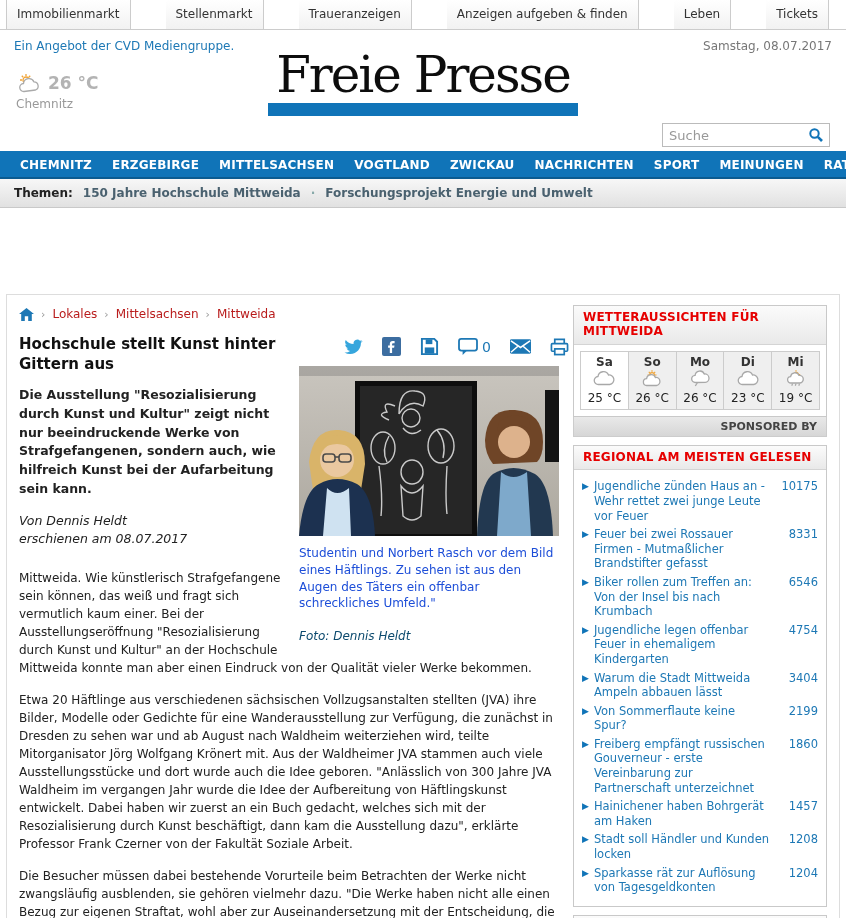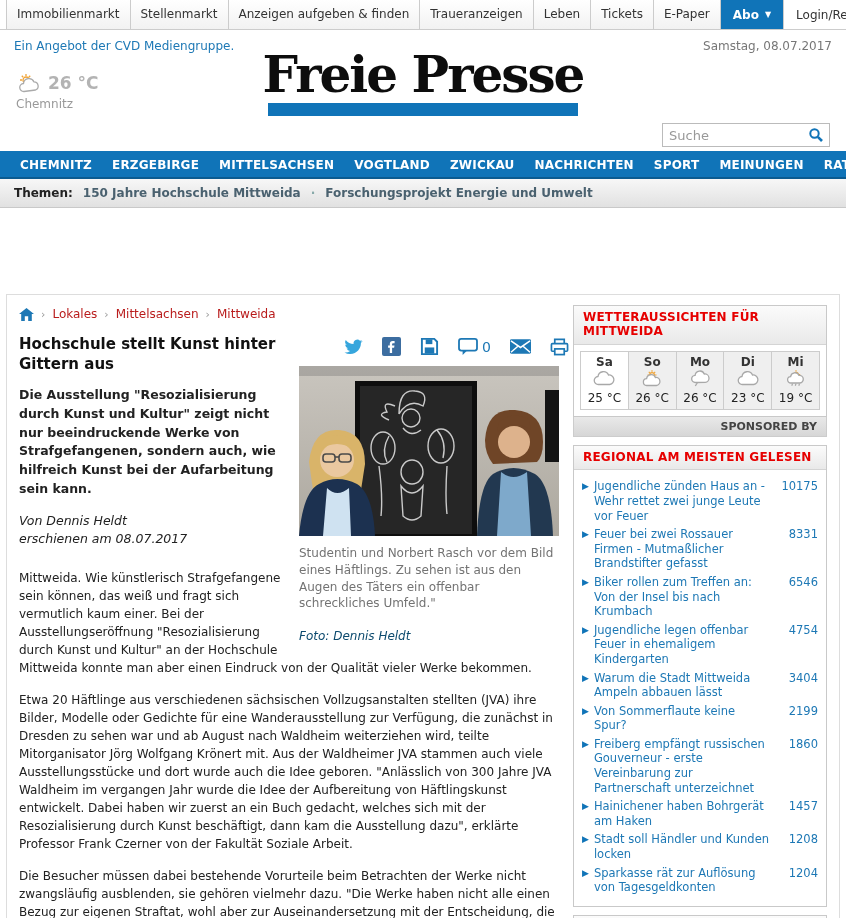--- a/index.html
+++ b/index.html
@@ -1,37 +1,37 @@
 <!DOCTYPE html>
 <html><head>
 <meta charset="utf-8">
 <style>
   * { box-sizing: border-box; margin: 0; padding: 0; }
   html,body { width:846px; height:918px; overflow:hidden; background:#fff;
     font-family:"DejaVu Sans", sans-serif; color:#222; }
 
   
   .utilbar { height:30px; border-bottom:1px solid #ccc; display:flex; align-items:stretch;
-    font-size:12px; color:#333; background:#fff; }
+    font-size:12px; color:#333; background:#fff;gap:35px; }
   .utab { padding:0 10px; line-height:28px; border-right:1px solid #ccc;
     background:linear-gradient(#ffffff,#f2f2f2); white-space:nowrap; cursor:pointer; }
   .utab:first-child { border-left:1px solid #ccc; margin-left:6px; }
   .uspacer { flex:1; }
   .abo-btn { background:#1074b8; color:#fff; font-weight:bold; padding:0 12px; line-height:28px;
     display:flex; align-items:center; gap:6px; cursor:pointer; }
   .abo-btn .arrow { font-size:8px; }
   .login-btn { border-left:1px solid #ccc; border-right:1px solid #ccc; padding:0 12px;
     line-height:28px; display:flex; align-items:center; gap:8px; cursor:pointer; margin-right:8px; }
 
   
   .subhead { display:flex; justify-content:space-between; padding:9px 14px 0; font-size:12px; }
   .tagline { color:#1d78b5; cursor:pointer; }
   .pagedate { color:#777; }
   .masthead { position:relative; height:102px; }
-  .logo { text-align:center; font-family:"DejaVu Serif", serif; font-weight:bold;
+  .logo { text-align:center; font-family:"DejaVu Serif", serif; font-weight:normal;
     font-size:50px; letter-spacing:-2px; color:#0d0d0d; line-height:1.05; margin-top:-4px; }
   .logobar { width:310px; height:13px; background:#1074b8; margin:1px auto 0; }
   .wx-mini { position:absolute; left:16px; top:24px; }
   .wx-mini-row { display:flex; align-items:center; gap:6px; }
   .wx-temp { font-size:17px; font-weight:bold; color:#b3b3b3; }
   .wx-city { font-size:12px; color:#999; margin-top:4px; }
   .searchbox { position:absolute; right:16px; bottom:4px; width:168px; height:24px;
     border:1px solid #bbb; display:flex; align-items:center; background:#fff; }
   .searchbox input { flex:1; border:none; outline:none; font-size:13px; color:#333;
     padding:0 6px; width:110px; font-family:"DejaVu Sans",sans-serif; }
@@ -62,21 +62,21 @@
   .breadcrumb { display:flex; align-items:center; gap:7px; font-size:12px; margin:2px 0 14px; }
   .crumb { color:#b91c1c; cursor:pointer; }
   .crumb-sep { color:#999; font-size:11px; }
 
   
   .article-media { float:right; width:260px; margin-left:14px; margin-bottom:4px; }
   .social-row { display:flex; align-items:center; gap:19px; padding:2px 0 10px 44px; }
   .social-row .sic { cursor:pointer; display:flex; align-items:center; gap:4px; }
   .comment-count { color:#1d78b5; font-size:14px; }
   .photo { display:block; border:0; }
-  .caption { font-size:12px; color:#737373; margin-top:9px; line-height:1.4; }
+  .caption { font-size:12px; color:#1d4ed8; margin-top:9px; line-height:1.4; }
   .credit { font-size:12px; font-style:italic; margin-top:17px; color:#0c4a6e; }
 
   h1.headline { font-size:15px; color:#111; margin:0 0 12px; line-height:1.3; }
   .intro { font-weight:bold; font-size:12.5px; line-height:1.5; margin:0 0 13px; color:#222; }
   .byline { font-style:italic; font-size:12.5px; line-height:1.5; margin:0 0 20px; }
   p.bodyp { font-size:12px; line-height:1.5; margin:0 0 14px; color:#222; }
 
   
   .sbox { border:1px solid #c9c9c9; margin-bottom:8px; background:#fff; }
   .sbox-h { background:linear-gradient(#fbfbfb,#e9e9e9); border-bottom:1px solid #d4d4d4;
@@ -95,22 +95,22 @@
   .mr-arrow { color:#1074b8; margin-right:5px; font-size:9px; line-height:1.6; }
   .mr-text { flex:1; color:#1d78b5; }
   .mr-count { width:42px; text-align:right; color:#1d78b5; margin-left:5px; }
 </style>
 </head>
 <body>
 
 <div class="utilbar">
   <div class="utab">Immobilienmarkt</div>
   <div class="utab">Stellenmarkt</div>
+  <div class="utab">Traueranzeigen</div>
   <div class="utab">Anzeigen aufgeben &amp; finden</div>
-  <div class="utab">Traueranzeigen</div>
   <div class="utab">Leben</div>
   <div class="utab">Tickets</div>
   <div class="utab">E-Paper</div>
   <div class="uspacer"></div>
   <div class="abo-btn">
     <span>Abo</span>
     <span class="arrow">▼</span>
   </div>
   <div class="login-btn">
     <span>Login/Registrierung</span>

